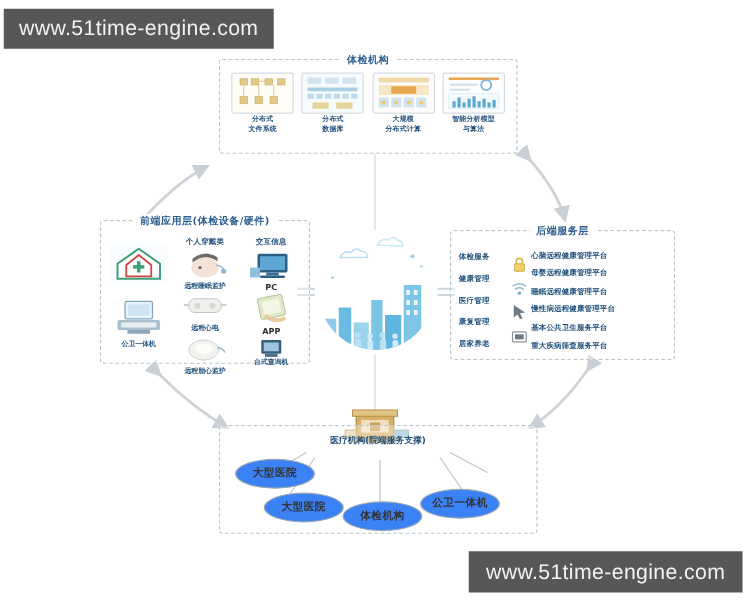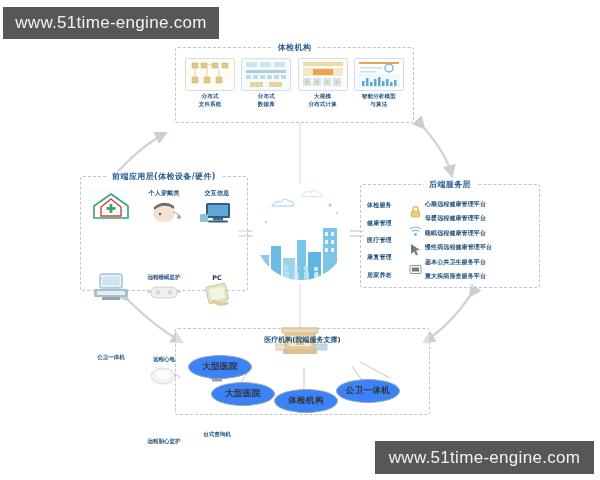--- a/index.html
+++ b/index.html
@@ -68,39 +68,39 @@
     display:flex;justify-content:space-between;
   }
   .front-col{width:52px;display:flex;flex-direction:column;align-items:center;}
   .front-col-head{
     font-size:6px;font-weight:bold;color:#1d4f7c;margin-bottom:2px;letter-spacing:.2px;
   }
   .front-cell{text-align:center;margin-bottom:1px;}
   .front-ico{
     width:36px;height:26px;margin:0 auto;position:relative;
   }
-  .front-label{font-size:5.5px;color:#1d4f7c;font-weight:bold;line-height:1.3;margin-top:48px;}
+  .front-label{font-size:5.5px;color:#1d4f7c;font-weight:bold;line-height:1.3;}
   .front-label.en{font-size:6.5px;color:#333;}
   #front-col-a .front-ico{width:46px;height:34px;}
   #front-col-a{justify-content:space-around;}
 
   
   #panel-back{left:360px;top:184px;width:178px;height:102px;}
   #panel-back .panel-title{left:50%;transform:translateX(-50%);top:-6px;}
   #back-body{
     position:absolute;left:6px;right:4px;top:12px;bottom:3px;display:flex;
   }
   #back-left{width:40px;display:flex;flex-direction:column;justify-content:space-around;}
   .back-cat{font-size:6px;font-weight:bold;color:#1d4f7c;letter-spacing:.2px;}
   #back-icons{width:16px;display:flex;flex-direction:column;justify-content:space-around;align-items:center;padding:6px 0;}
   #back-right{flex:1;display:flex;flex-direction:column;justify-content:space-around;padding-left:2px;}
   .back-plat{font-size:6px;font-weight:bold;color:#1d4f7c;letter-spacing:.1px;white-space:nowrap;}
 
   
-  #panel-med{left:175px;top:328px;width:253px;height:85px;}
+  #panel-med{left:175px;top:340px;width:253px;height:85px;}
   #med-title{
     position:absolute;left:50%;transform:translateX(-50%);top:6px;
     font-size:7px;font-weight:bold;color:#1d4f7c;white-space:nowrap;background:transparent;
   }
   .med-node{
     position:absolute;
     border:1px solid #9aa7b0;border-radius:50%;
     background:#3b82f6;
     display:flex;align-items:center;justify-content:center;
     font-size:8.5px;font-weight:bold;color:#333;

